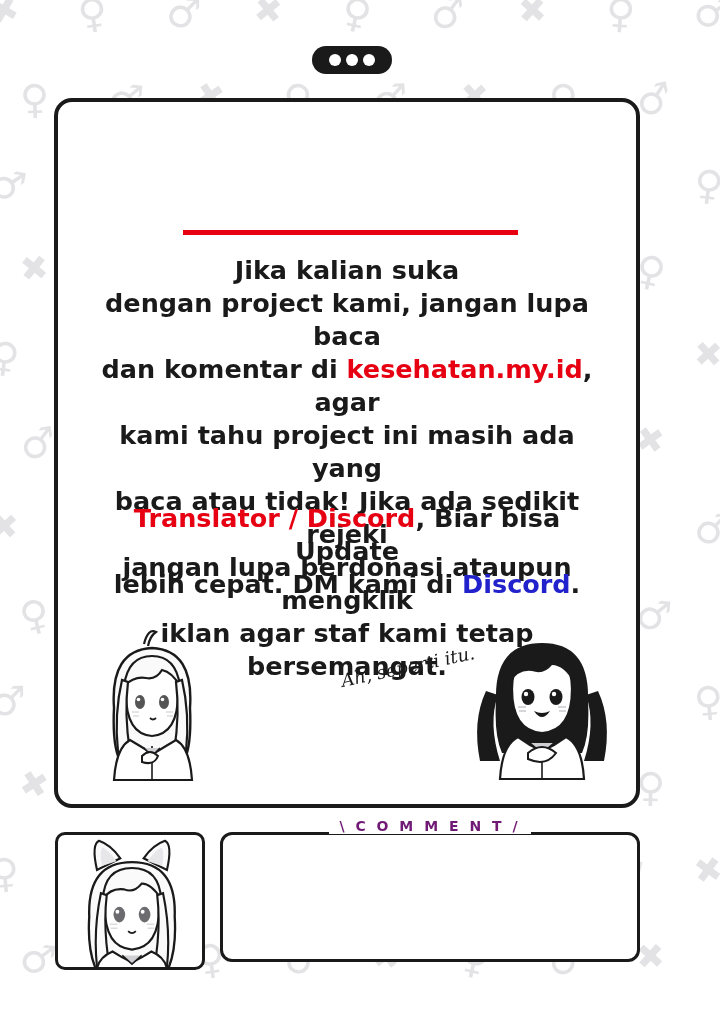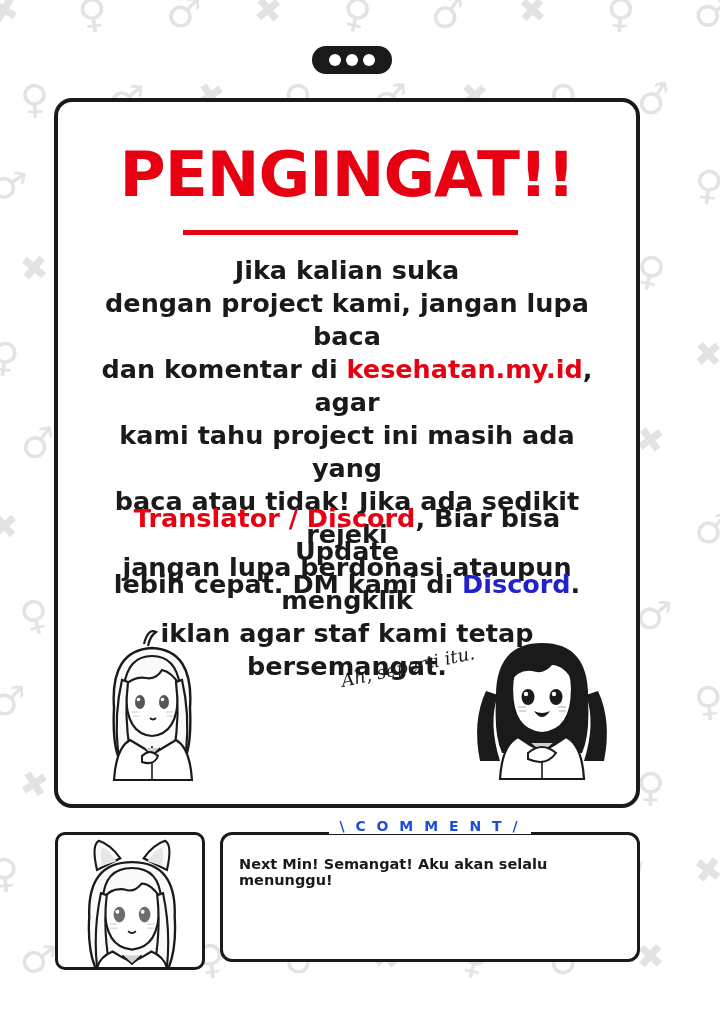--- a/index.html
+++ b/index.html
@@ -112,21 +112,21 @@
     left:220px;top:816px;width:420px;
     text-align:center;
     z-index:5;
   }
   #comment-header span{
     background:#ffffff;
     padding:0 10px;
     font-size:14px;
     letter-spacing:3px;
     font-weight:bold;
-    color:#1d4ed8;
+    color:#701a75;
   }
   .comment-row{
     font-size:14.5px;
     font-weight:bold;
     color:#1a1a1a;
     padding:5px 2px 6px 2px;
     border-bottom:1px solid #b9b9bc;
     font-family:"DejaVu Sans", sans-serif;
   }
   .comment-row:last-child{border-bottom:none;}
@@ -262,21 +262,20 @@
   </div>
 
 <div id="notch">
   <div class="notch-dot"></div>
   <div class="notch-dot"></div>
   <div class="notch-dot"></div>
 </div>
 
 <div id="panel">
 
-  <div id="title">PENGINGAT!!</div>
   <div id="title-rule"></div>
 
   <div class="body-text" id="para1">
     <span>Jika kalian suka<br>dengan project kami, jangan lupa baca<br>dan komentar di </span><span class="red">kesehatan.my.id</span><span>, agar<br>kami tahu project ini masih ada yang<br>baca atau tidak! Jika ada sedikit rejeki<br>jangan lupa berdonasi ataupun mengklik<br>iklan agar staf kami tetap bersemangat.</span>
   </div>
 
   <div class="body-text" id="para2">
     <span class="red">Translator / Discord</span><span>, Biar bisa Update<br>lebih cepat. DM kami di </span><span class="blue">Discord</span><span>.</span>
   </div>
 
@@ -374,14 +373,13 @@
 
     <path d="M56 120 q-14 6 -16 18 l72 0 q-2 -12 -16 -18 l-10 6 l-10 5 l-10 -5 z" fill="#ffffff" stroke="#1a1a1a" stroke-width="2.2"></path>
     <path d="M66 124 l10 9 l10 -9" fill="#cfcfd4" stroke="#1a1a1a" stroke-width="1.6"></path>
   </svg>
 </div>
 
 <div id="comment-header">
   <span>\ C O M M E N T /</span>
 </div>
 <div id="comment-box">
-  <div class="comment-row">Next Min! Semangat! Aku akan selalu menunggu!</div>
 </div>
 
 </body></html>

